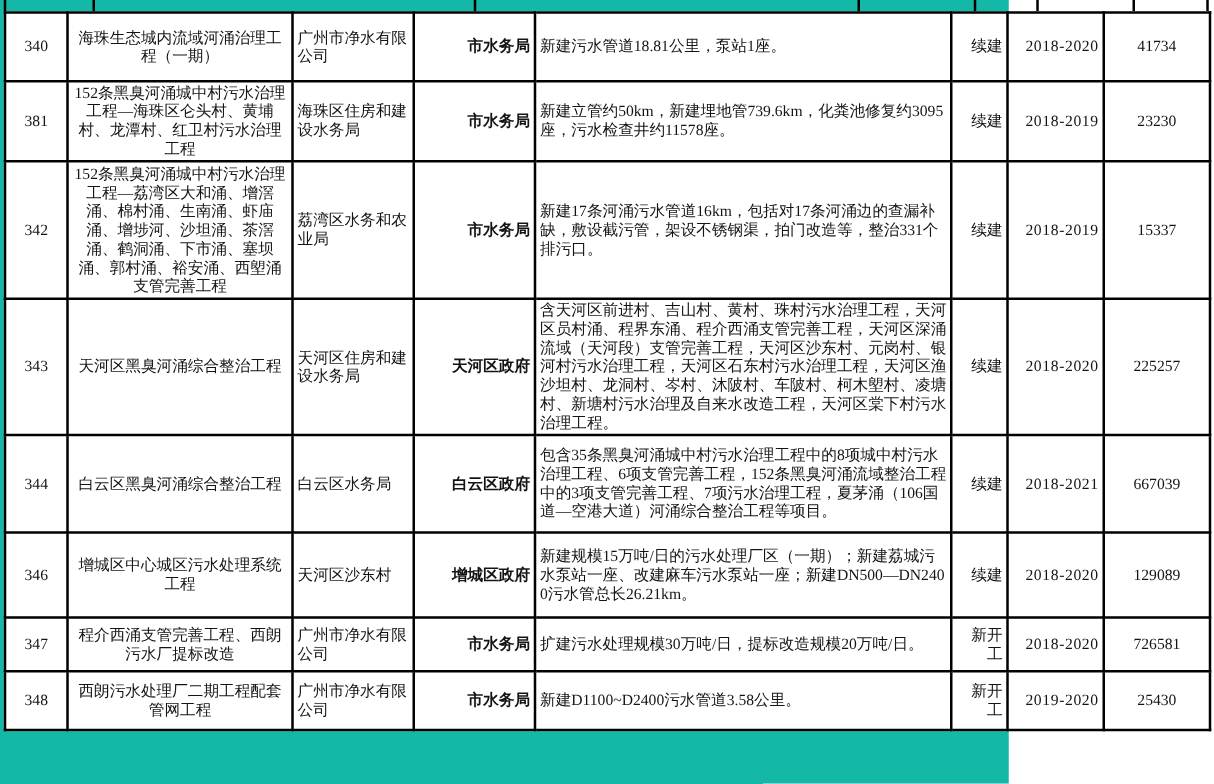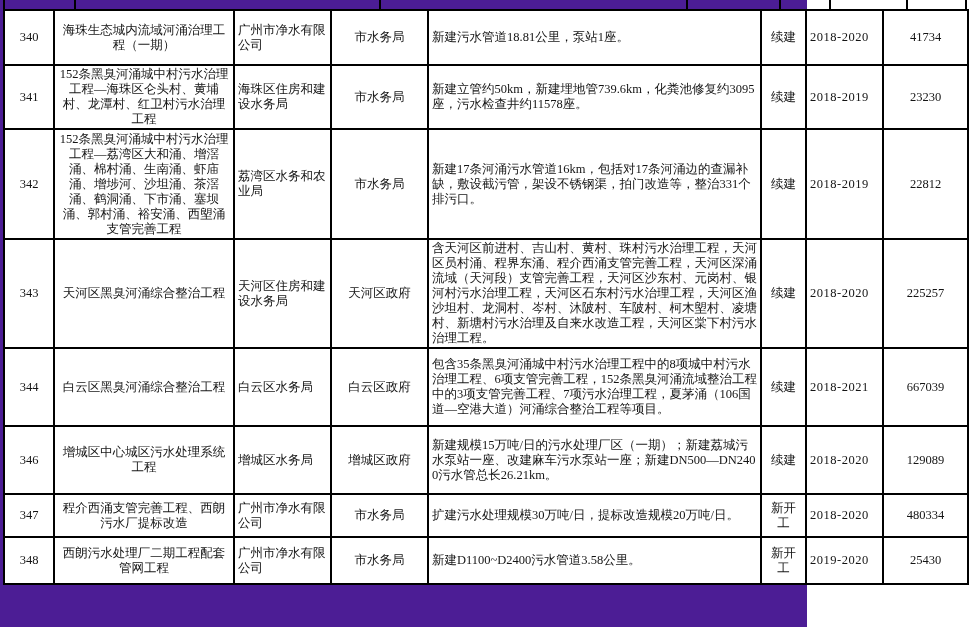--- a/index.html
+++ b/index.html
@@ -3,21 +3,21 @@
 <meta charset="utf-8">
 <style>
   html,body{
     margin:0; padding:0;
     width:971px; height:627px;
     background:#ffffff;
     font-family:"Liberation Serif","DejaVu Serif",serif;
     color:#141414;
     overflow:hidden;
   }
-  .page{ position:relative; width:807px; height:627px; background:#4c1d95; }
+  .page{ position:relative; width:807px; height:627px; background:#14b8a6; }
 
   
   .top-fragment{ position:absolute; left:0; top:0; width:971px; height:9px; }
   .top-fragment .stub{ position:absolute; top:0; width:2px; height:9px; background:#000; }
   .stub.s1{left:3px;} .stub.s2{left:74px;} .stub.s3{left:379px;} .stub.s4{left:686px;}
   .stub.s5{left:779px;} .stub.s6{left:829px;} .stub.s7{left:906px;} .stub.s8{left:965px;}
 
   table.projects{
     position:absolute; left:3px; top:9px;
     width:964px;
@@ -31,24 +31,24 @@
     vertical-align:middle;
     font-size:12.5px;
     line-height:15px;
     color:#141414;
     overflow:hidden;
     word-break:break-all;
   }
   td.col-no     { text-align:center; font-size:13px; }
   td.col-name   { text-align:center;  font-size:12.8px; line-height:14px; padding-left:4px;}
   td.col-unit   { text-align:left; line-height:15px; }
-  td.col-supervisor { text-align:center; }
+  td.col-supervisor { text-align:right;font-weight:bold; }
   td.col-content{ text-align:left; padding:2px 4px; font-size:12.3px; line-height:14.9px;}
-  td.col-status { text-align:center; }
-  td.col-years  { text-align:left; font-size:13px; letter-spacing:0.5px;}
+  td.col-status { text-align:right; }
+  td.col-years  { text-align:right; font-size:13px; letter-spacing:0.5px;}
   td.col-amount { text-align:center; font-size:13px; }
 
   
   tr.r0{height:55px;} tr.r1{height:63px;} tr.r2{height:110px;}
   tr.r3{height:107px;} tr.r4{height:78px;} tr.r5{height:40px;}
   tr.r6{height:68px;} tr.r7{height:43px;} tr.r8{height:47px;margin-left:12px;}
 </style>
 </head>
 <body>
 
@@ -81,38 +81,38 @@
           <td class="col-no">340</td>
           <td class="col-name">海珠生态城内流域河涌治理工程（一期）</td>
           <td class="col-unit">广州市净水有限公司</td>
           <td class="col-supervisor">市水务局</td>
           <td class="col-content">新建污水管道18.81公里，泵站1座。</td>
           <td class="col-status">续建</td>
           <td class="col-years">2018-2020</td>
           <td class="col-amount">41734</td>
         </tr>
         <tr class="r1">
-          <td class="col-no">341</td>
+          <td class="col-no">381</td>
           <td class="col-name">152条黑臭河涌城中村污水治理工程—海珠区仑头村、黄埔村、龙潭村、红卫村污水治理工程</td>
           <td class="col-unit">海珠区住房和建设水务局</td>
           <td class="col-supervisor">市水务局</td>
           <td class="col-content">新建立管约50km，新建埋地管739.6km，化粪池修复约3095座，污水检查井约11578座。</td>
           <td class="col-status">续建</td>
           <td class="col-years">2018-2019</td>
           <td class="col-amount">23230</td>
         </tr>
         <tr class="r2">
           <td class="col-no">342</td>
           <td class="col-name">152条黑臭河涌城中村污水治理工程—荔湾区大和涌、增滘涌、棉村涌、生南涌、虾庙涌、增埗河、沙坦涌、茶滘涌、鹤洞涌、下市涌、塞坝涌、郭村涌、裕安涌、西塱涌支管完善工程</td>
           <td class="col-unit">荔湾区水务和农业局</td>
           <td class="col-supervisor">市水务局</td>
           <td class="col-content">新建17条河涌污水管道16km，包括对17条河涌边的查漏补缺，敷设截污管，架设不锈钢渠，拍门改造等，整治331个排污口。</td>
           <td class="col-status">续建</td>
           <td class="col-years">2018-2019</td>
-          <td class="col-amount">22812</td>
+          <td class="col-amount">15337</td>
         </tr>
         <tr class="r3">
           <td class="col-no">343</td>
           <td class="col-name">天河区黑臭河涌综合整治工程</td>
           <td class="col-unit">天河区住房和建设水务局</td>
           <td class="col-supervisor">天河区政府</td>
           <td class="col-content">含天河区前进村、吉山村、黄村、珠村污水治理工程，天河区员村涌、程界东涌、程介西涌支管完善工程，天河区深涌流域（天河段）支管完善工程，天河区沙东村、元岗村、银河村污水治理工程，天河区石东村污水治理工程，天河区渔沙坦村、龙洞村、岑村、沐陂村、车陂村、柯木塱村、凌塘村、新塘村污水治理及自来水改造工程，天河区棠下村污水治理工程。</td>
           <td class="col-status">续建</td>
           <td class="col-years">2018-2020</td>
           <td class="col-amount">225257</td>
@@ -123,36 +123,36 @@
           <td class="col-unit">白云区水务局</td>
           <td class="col-supervisor">白云区政府</td>
           <td class="col-content">包含35条黑臭河涌城中村污水治理工程中的8项城中村污水治理工程、6项支管完善工程，152条黑臭河涌流域整治工程中的3项支管完善工程、7项污水治理工程，夏茅涌（106国道—空港大道）河涌综合整治工程等项目。</td>
           <td class="col-status">续建</td>
           <td class="col-years">2018-2021</td>
           <td class="col-amount">667039</td>
         </tr>
         <tr class="r6">
           <td class="col-no">346</td>
           <td class="col-name">增城区中心城区污水处理系统工程</td>
-          <td class="col-unit">增城区水务局</td>
+          <td class="col-unit">天河区沙东村</td>
           <td class="col-supervisor">增城区政府</td>
           <td class="col-content">新建规模15万吨/日的污水处理厂区（一期）；新建荔城污水泵站一座、改建麻车污水泵站一座；新建DN500—DN2400污水管总长26.21km。</td>
           <td class="col-status">续建</td>
           <td class="col-years">2018-2020</td>
           <td class="col-amount">129089</td>
         </tr>
         <tr class="r7">
           <td class="col-no">347</td>
           <td class="col-name">程介西涌支管完善工程、西朗污水厂提标改造</td>
           <td class="col-unit">广州市净水有限公司</td>
           <td class="col-supervisor">市水务局</td>
           <td class="col-content">扩建污水处理规模30万吨/日，提标改造规模20万吨/日。</td>
           <td class="col-status">新开工</td>
           <td class="col-years">2018-2020</td>
-          <td class="col-amount">480334</td>
+          <td class="col-amount">726581</td>
         </tr>
         <tr class="r8">
           <td class="col-no">348</td>
           <td class="col-name">西朗污水处理厂二期工程配套管网工程</td>
           <td class="col-unit">广州市净水有限公司</td>
           <td class="col-supervisor">市水务局</td>
           <td class="col-content">新建D1100~D2400污水管道3.58公里。</td>
           <td class="col-status">新开工</td>
           <td class="col-years">2019-2020</td>
           <td class="col-amount">25430</td>

